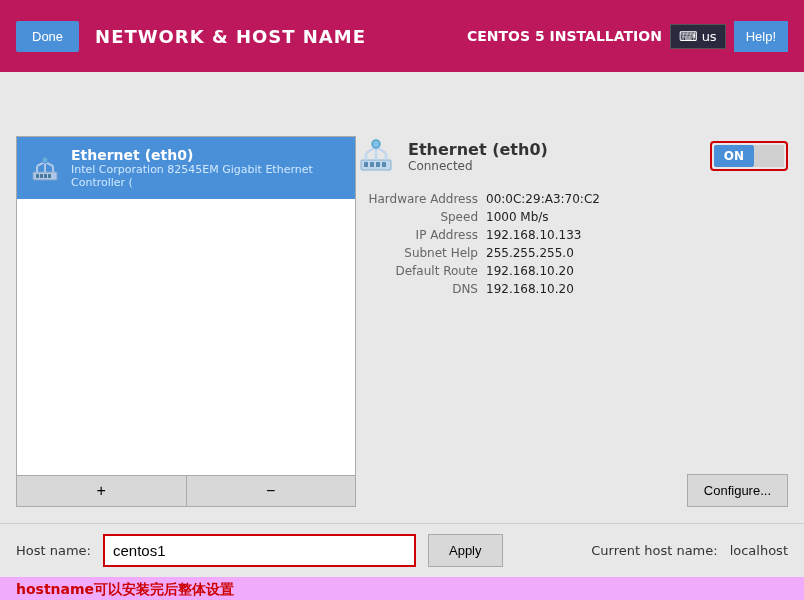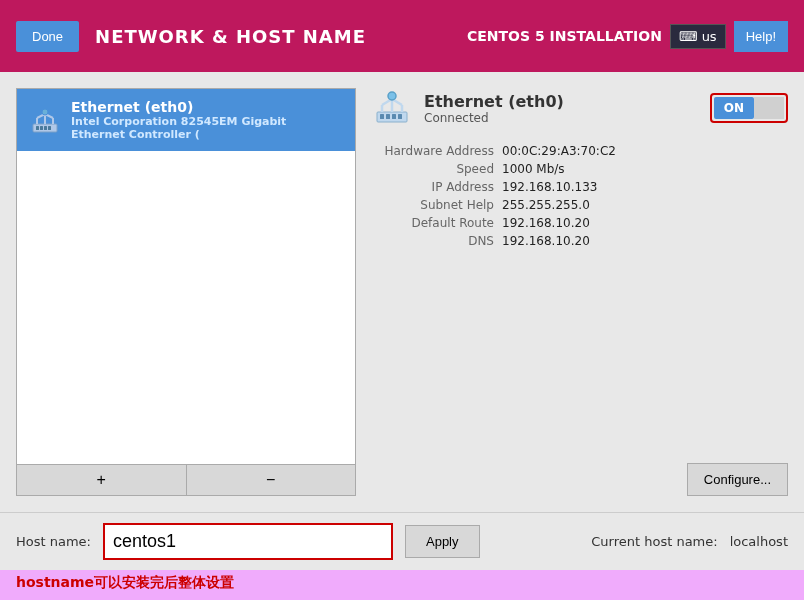--- a/index.html
+++ b/index.html
@@ -71,21 +71,21 @@
     .main {
       background: #e8e8e8;
       height: 528px;
       display: flex;
       flex-direction: column;
     }
     .content-area {
       display: flex;
       flex: 1;
       padding: 16px;
-      gap: 16px;
+      margin-top: 48px;
     }
     
     .left-panel {
       width: 340px;
       display: flex;
       flex-direction: column;
       gap: 0;
     }
     .interface-list {
       background: white;
@@ -113,21 +113,20 @@
       flex-direction: column;
     }
     .interface-item-name {
       color: white;
       font-weight: bold;
       font-size: 14px;
     }
     .interface-item-desc {
       color: #d0e8ff;
       font-size: 11px;
-      font-weight: bold;
     }
     .list-buttons {
       display: flex;
       border: 1px solid #aaa;
       border-top: none;
     }
     .list-btn {
       flex: 1;
       background: #d8d8d8;
       border: none;
@@ -228,22 +227,22 @@
       border-top: 1px solid #ccc;
     }
     .hostname-label {
       color: #333;
       font-size: 13px;
       white-space: nowrap;
     }
     .hostname-input {
       border: 2px solid #cc0000;
       padding: 6px 8px;
-      font-size: 18px;
-      width: 290px;
+      font-size: 15px;
+      width: 313px;
       outline: none;
     }
     .apply-btn {
       background: #d8d8d8;
       border: 1px solid #aaa;
       padding: 8px 20px;
       cursor: pointer;
       font-size: 13px;
     }
     .current-hostname {

